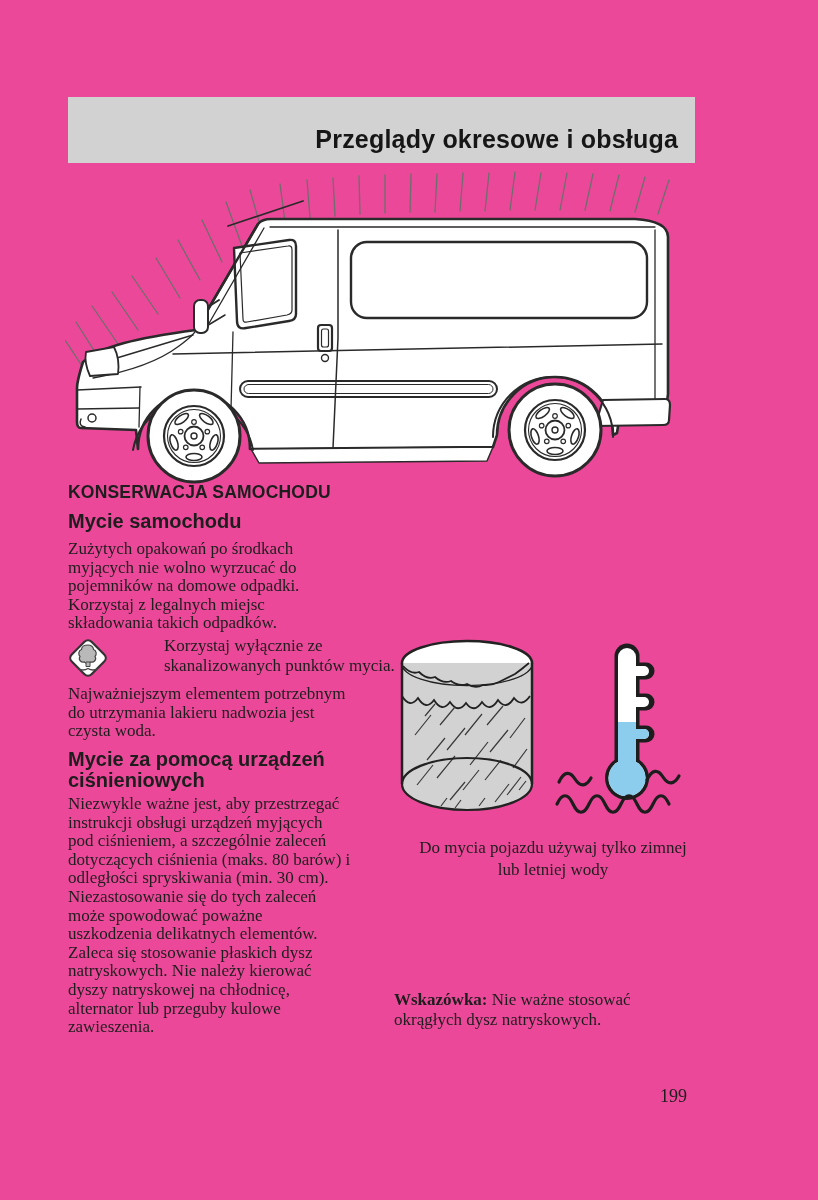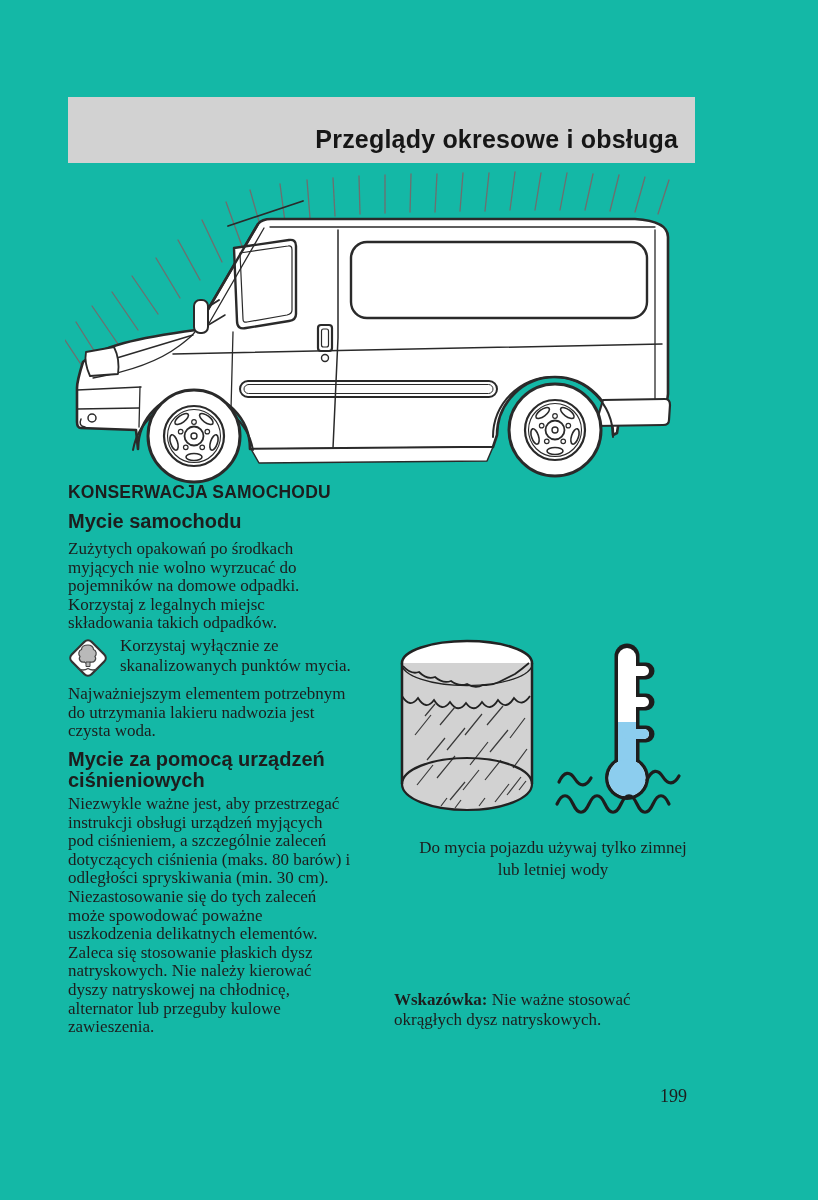--- a/index.html
+++ b/index.html
@@ -1,29 +1,29 @@
 <!DOCTYPE html>
 <html><head>
 <meta charset="utf-8">
 <style>
   html,body{margin:0;padding:0;background:#888;}
-  .page{position:relative;width:818px;height:1200px;background:#14b8a6;overflow:hidden;
+  .page{position:relative;width:818px;height:1200px;background:#ec4899;overflow:hidden;
         font-family:"Liberation Serif",serif;color:#1d1d1d;margin:0 auto;}
   .header-bar{position:absolute;left:68px;top:97px;width:627px;height:66px;background:#d2d2d2;
         display:flex;align-items:flex-end;justify-content:flex-end;box-sizing:border-box;
         padding:0 17px 9px 0;}
   .header-bar .title{font-family:"Liberation Sans",sans-serif;font-weight:bold;font-size:25px;
         color:#161616;letter-spacing:0.2px;}
   .abs{position:absolute;}
   h1.sec{font-family:"Liberation Sans",sans-serif;font-weight:bold;font-size:17.5px;margin:0;
         letter-spacing:0.2px;white-space:nowrap;text-align:center;}
   h2.sub{font-family:"Liberation Sans",sans-serif;font-weight:bold;font-size:20px;margin:0;
         white-space:nowrap;line-height:21px;}
   .para .ln{font-size:17px;line-height:18.6px;white-space:nowrap;}
-  .eco-row{display:flex;align-items:flex-start;}
+  .eco-row{display:flex;align-items:flex-start;gap:44px;}
   .eco-row .eco-text{margin-left:8px;padding-top:2px;}
   .eco-row .eco-text .ln{font-size:17px;line-height:19.5px;white-space:nowrap;}
   .caption{width:300px;text-align:center;}
   .caption .ln{font-size:17px;line-height:21.5px;white-space:nowrap;}
   .tip .ln{font-size:17px;line-height:19.5px;white-space:nowrap;}
   .tip .lead{font-weight:bold;}
   .pageno{font-size:18px;}
   svg{display:block;}
 </style>
 </head>

